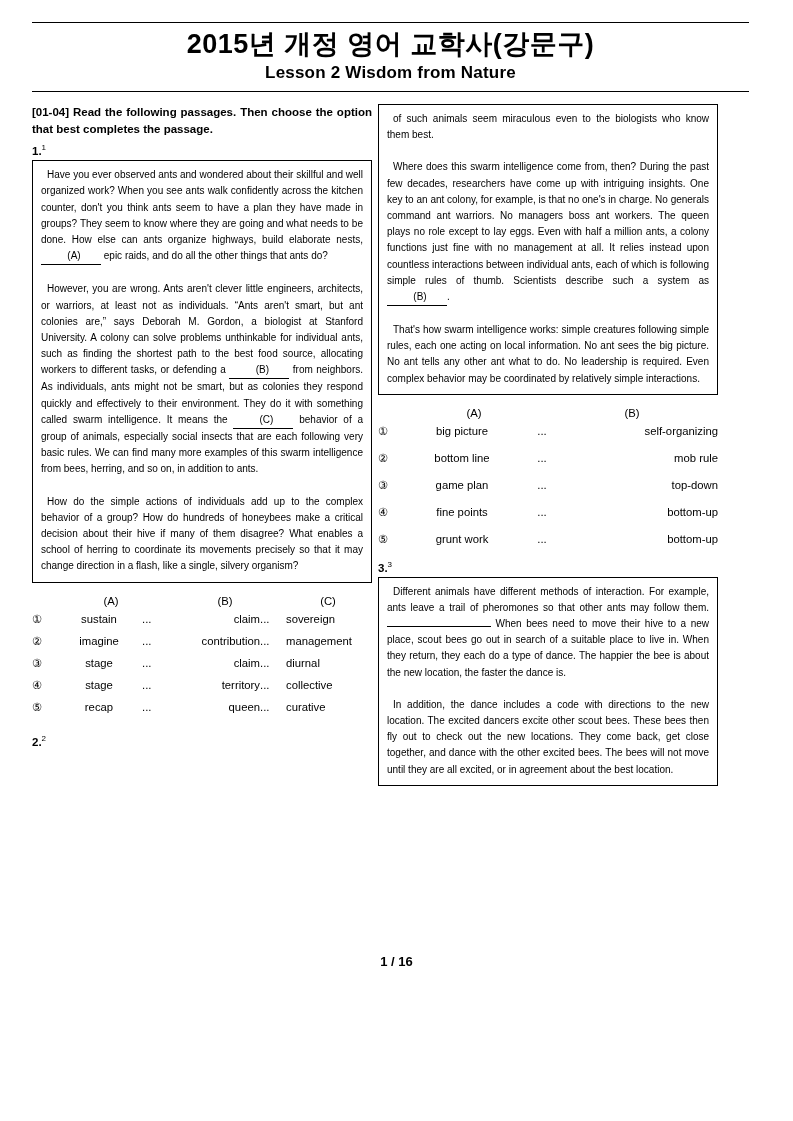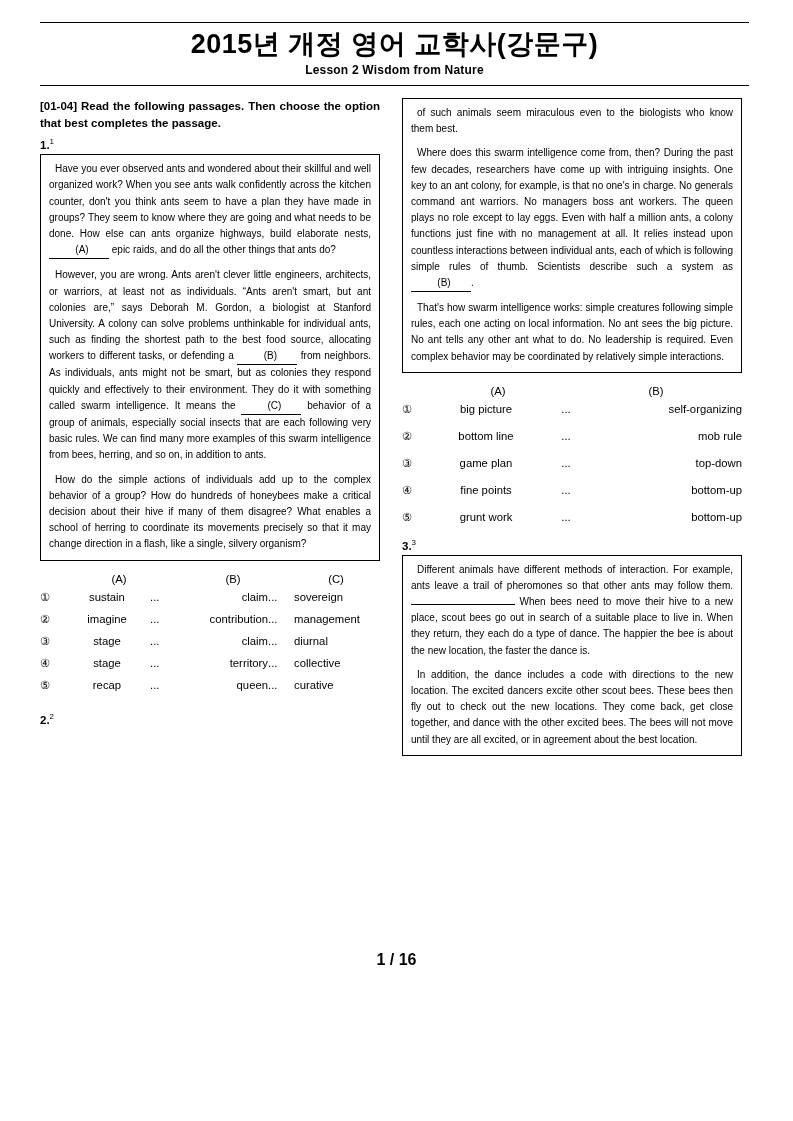--- a/index.html
+++ b/index.html
@@ -11,44 +11,44 @@
     width: 793px;
     height: 1121px;
     font-family: "Liberation Sans", sans-serif;
     color: #000;
     position: relative;
   }
   .page {
     width: 793px;
     height: 989px;
     box-sizing: border-box;
-    padding: 22px 44px 0 40px;
+    padding: 22px 44px 0 32px;
     position: relative;
   }
   .header {
     text-align: center;
     border-top: 1px solid #000;
     border-bottom: 1px solid #000;
     padding: 6px 0 8px 0;
   }
   .header .title {
     font-size: 27px;
     font-weight: bold;
     letter-spacing: 0.5px;
     line-height: 1.15;
   }
   .header .subtitle {
-    font-size: 12px;
+    font-size: 17px;
     font-weight: bold;
     margin-top: 3px;
     letter-spacing: 0.2px;
   }
   .columns {
     display: flex;
-    gap: 22px;
+    gap: 6px;
     margin-top: 12px;
   }
   .col {
     width: 340px;
     flex: 0 0 340px;
   }
   .instruction {
     font-size: 11.5px;
     font-weight: bold;
     line-height: 1.45;
@@ -69,21 +69,21 @@
     padding: 6px 8px 7px 8px;
     font-size: 10px;
     line-height: 1.62;
     text-align: justify;
   }
   .passage-box p {
     margin: 0;
     text-indent: 6px;
   }
   .passage-box p + p {
-    margin-top: 8px;
+    margin-top: 16px;
   }
   .blank {
     display: inline-block;
     min-width: 52px;
     text-align: center;
     border-bottom: 1px solid #000;
     padding: 0 4px;
   }
   .blank-long {
     display: inline-block;
@@ -169,21 +169,21 @@
   }
   .spacer-q3 {
     margin-top: 8px;
   }
   .footer {
     position: absolute;
     left: 0;
     right: 0;
     bottom: 20px;
     text-align: center;
-    font-size: 16px;
+    font-size: 13px;
     font-weight: bold;
   }
 </style>
 </head>
 <body>
 
 <div class="page">
 
   <div class="header">
     <div class="title">2015년 개정 영어 교학사(강문구)</div>

